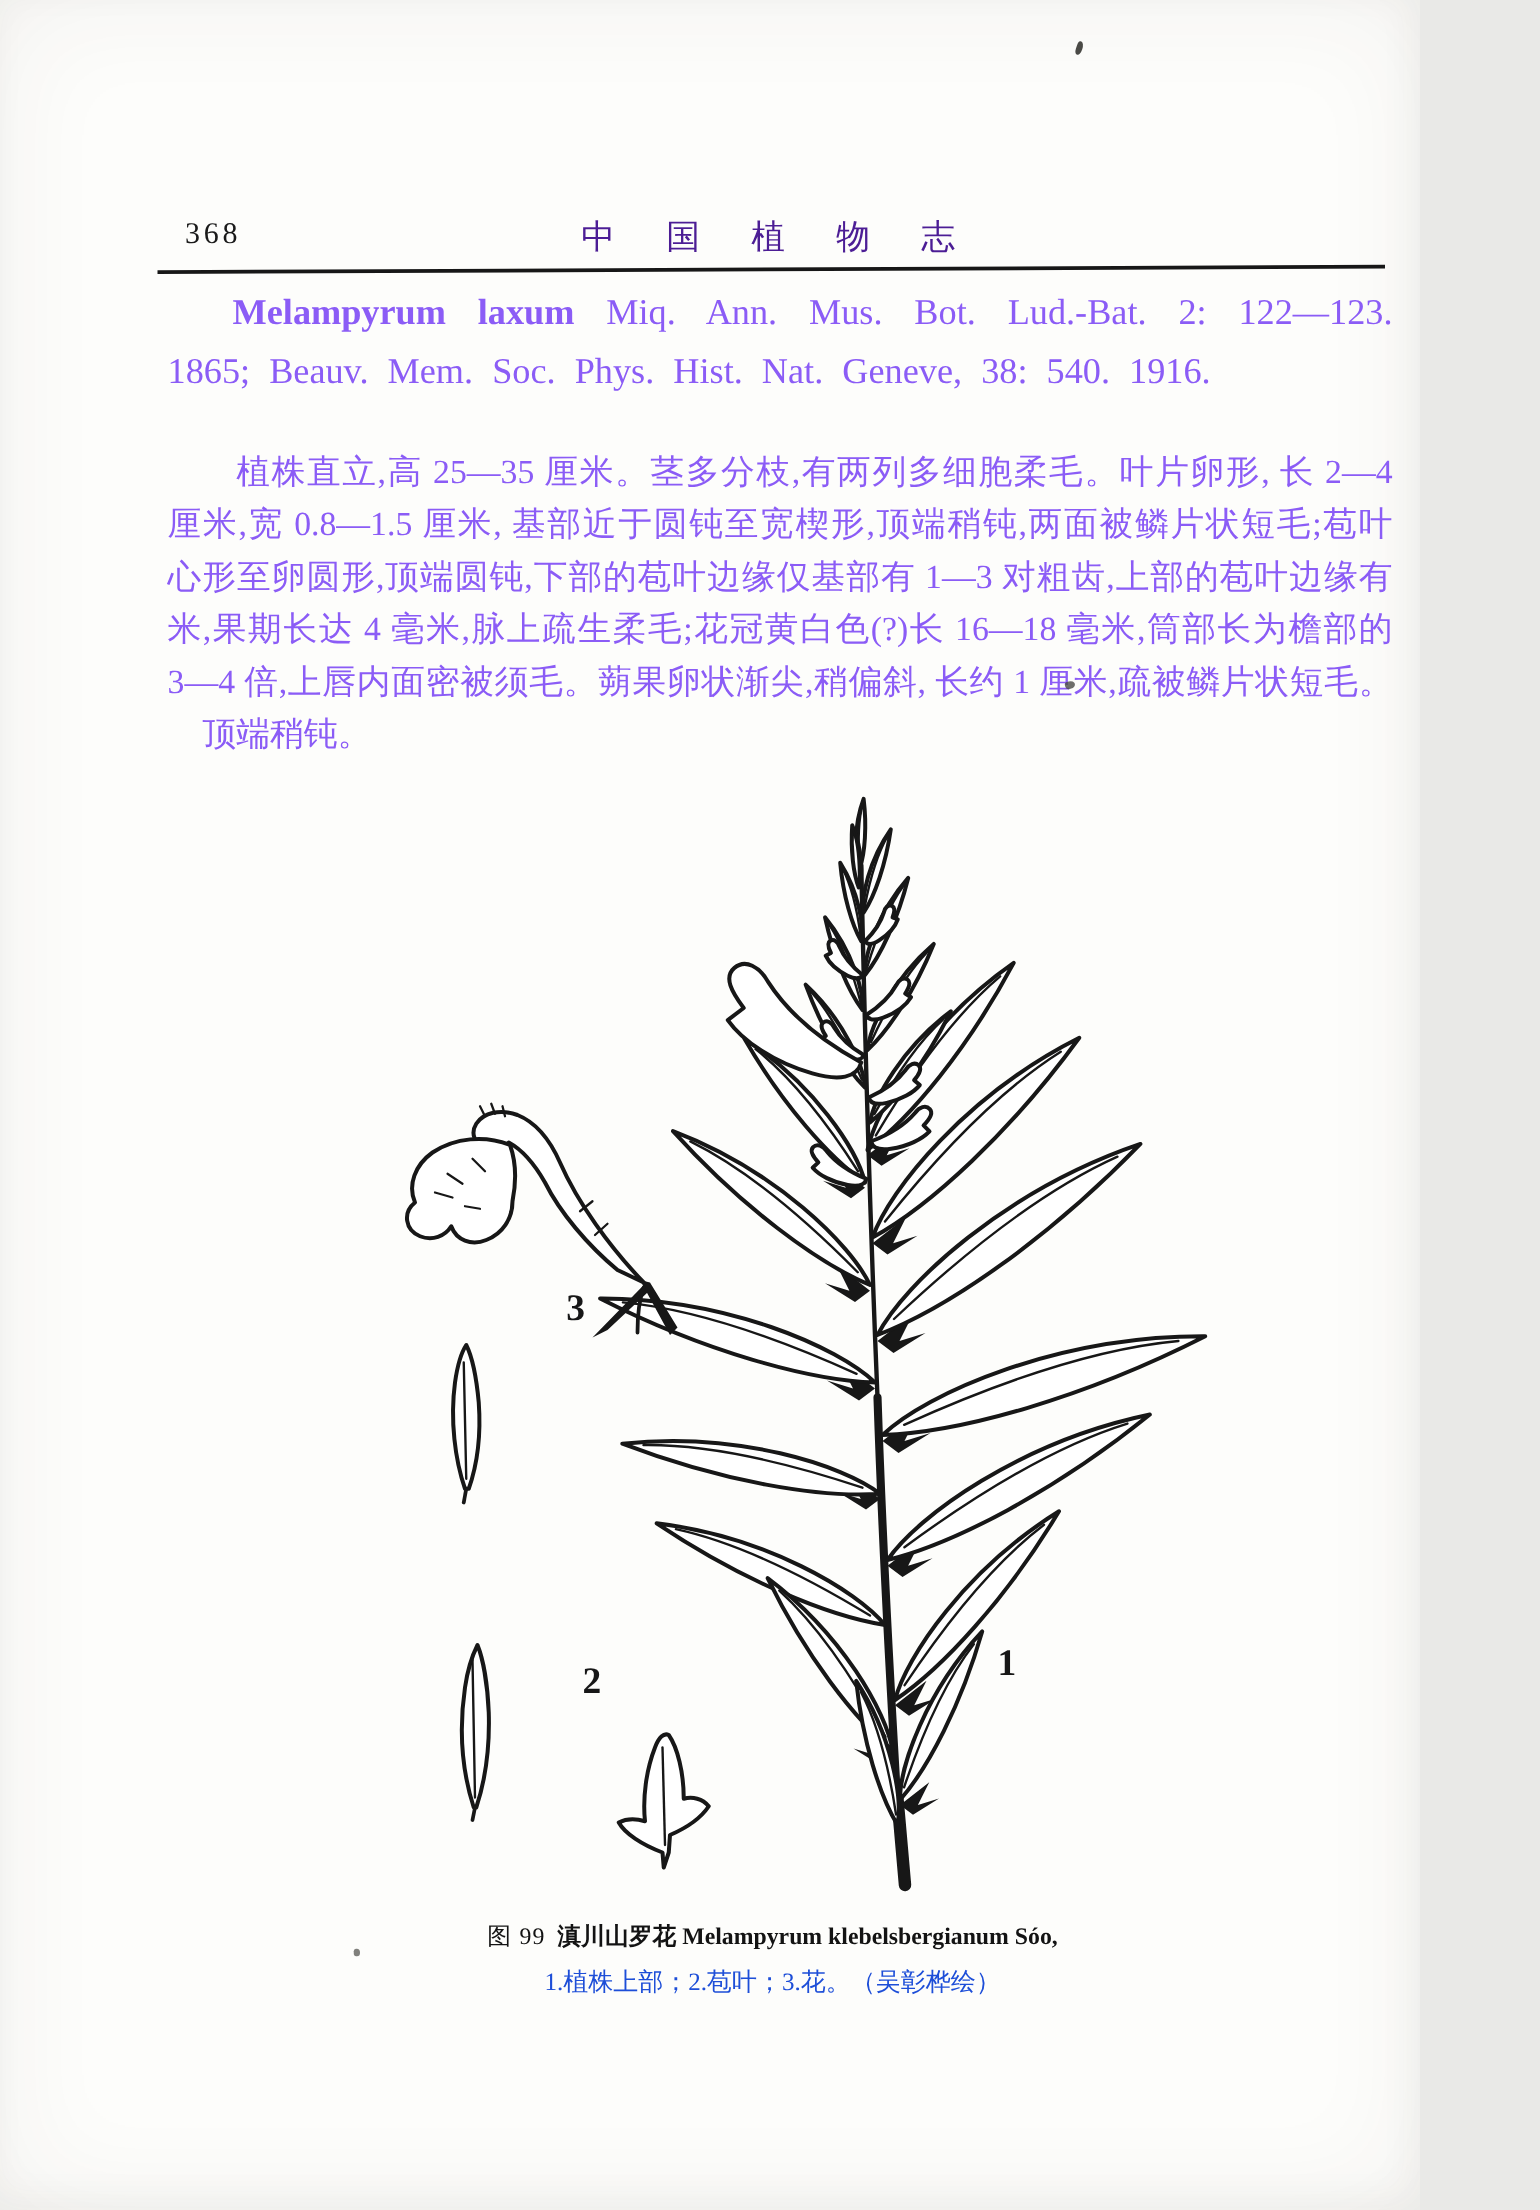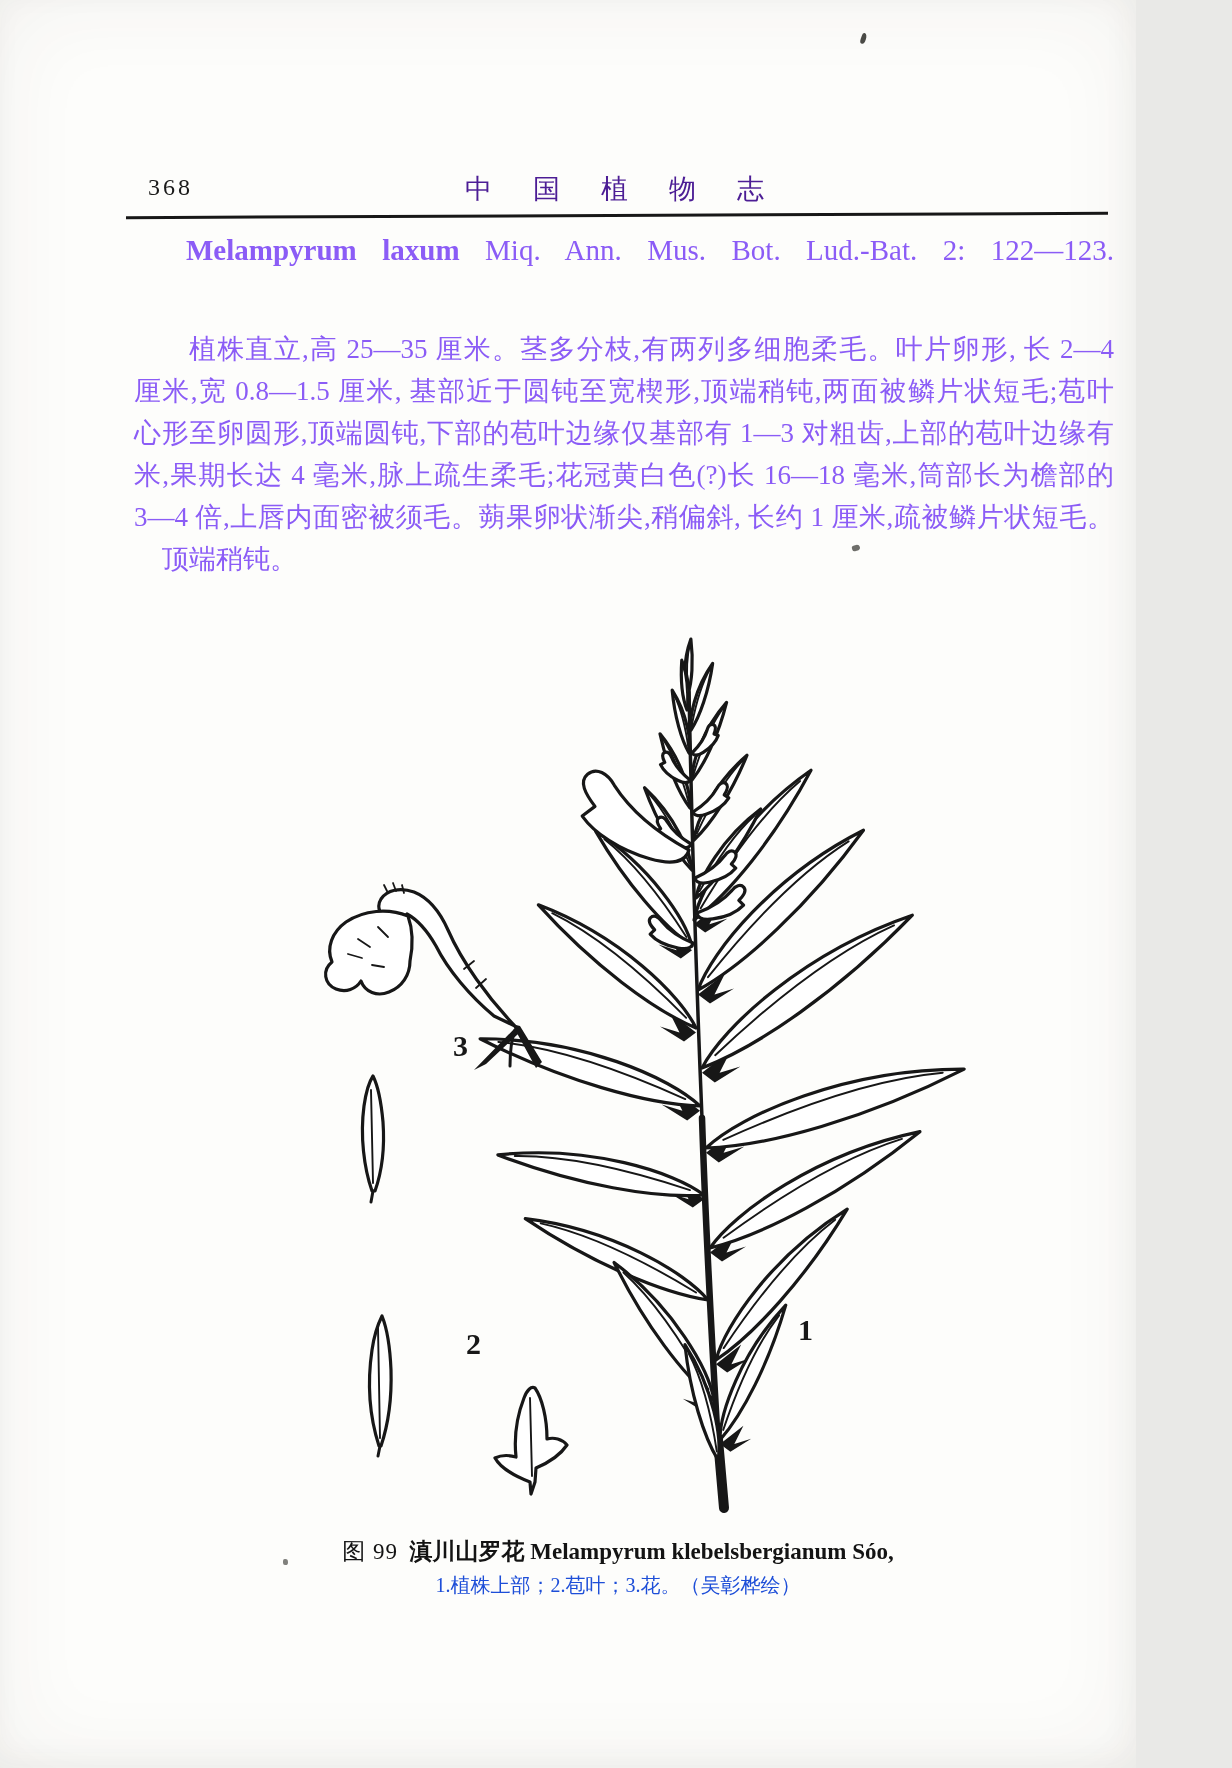--- a/index.html
+++ b/index.html
@@ -13,50 +13,51 @@
   .rule{position:absolute;left:126px;top:214px;width:982px;height:3px;background:#171717;
         transform:rotate(-0.25deg);}
   .col{position:absolute;left:134px;width:980px;color:#8b5cf6;}
   .jline{width:980px;text-align:justify;text-align-last:justify;white-space:normal;}
   .heading1{top:234px;height:47px;font-size:29px;text-indent:52px;word-spacing:7px;}
   .heading2{top:281px;height:47px;font-size:29px;word-spacing:8px;text-align:left;text-align-last:left;}
   .bold{font-weight:bold;}
   .para{top:328px;}
   .cline{width:980px;height:42px;line-height:42px;font-size:27px;
          text-align:justify;text-align-last:justify;}
-  .cline.first{text-indent:55px;}
+  .cline.first{text-indent:55px;margin-top:28px;}
   .cline.last{text-align:left;text-align-last:left;text-indent:28px;}
   .fig{position:absolute;left:126px;top:598px;width:980px;height:932px;}
   .fig svg{display:block;width:980px;height:932px;}
   .ol{fill:#ffffff;stroke:#171717;stroke-width:3.2;vector-effect:non-scaling-stroke;stroke-linejoin:round;}
   .mid{fill:none;stroke:#171717;stroke-width:1.9;vector-effect:non-scaling-stroke;stroke-linecap:round;}
   .fl{fill:#171717;stroke:none;}
   .ln{fill:none;stroke:#171717;stroke-width:3;stroke-linecap:round;vector-effect:non-scaling-stroke;}
   .lnthin{fill:none;stroke:#171717;stroke-width:1.8;stroke-linecap:round;vector-effect:non-scaling-stroke;}
   .st{fill:none;stroke:#171717;stroke-linecap:round;}
   .figlabel{font-family:"Liberation Serif","DejaVu Serif",serif;font-weight:bold;font-size:30px;fill:#171717;}
-  .caption1{position:absolute;left:128px;top:1536px;width:980px;text-align:center;font-size:23px;color:#131313;}
+  .caption1{position:absolute;left:128px;top:1536px;width:980px;text-align:center;font-size:19px;color:#131313;}
   .caption1 .pref{font-weight:normal;letter-spacing:1px;}
   .caption2{position:absolute;left:128px;top:1572px;width:980px;text-align:center;font-size:20px;color:#1d4ed8;}
   .speck{position:absolute;background:#4a4a46;border-radius:40% 60% 55% 45%;}
   .sp1{left:861px;top:33px;width:5px;height:11px;transform:rotate(18deg);}
   .sp2{left:852px;top:545px;width:8px;height:6px;opacity:.8;transform:rotate(-15deg);}
   .sp3{left:283px;top:1559px;width:5px;height:6px;opacity:.7;}
 </style>
 </head>
 <body>
 
 <div class="page">
 
   <div class="pagenum">368</div>
   <div class="header-title">中　国　植　物　志</div>
   <div class="rule"></div>
 
   <div class="col jline heading1" style="position:absolute;"><span class="bold">Melampyrum laxum</span> <span>Miq. Ann. Mus. Bot. Lud.-Bat. 2: 122—123.</span></div>
 
+  <div class="col heading2" style="position:absolute;font-size:29px;"><span>1865; Beauv. Mem. Soc. Phys. Hist. Nat. Geneve, 38: 540. 1916.</span></div>
 
   <div class="col para" style="position:absolute;">
     <div class="cline first">植株直立,高 25—35 厘米。茎多分枝,有两列多细胞柔毛。叶片卵形, 长 2—4</div>
     <div class="cline">厘米,宽 0.8—1.5 厘米, 基部近于圆钝至宽楔形,顶端稍钝,两面被鳞片状短毛;苞叶</div>
     <div class="cline">心形至卵圆形,顶端圆钝,下部的苞叶边缘仅基部有 1—3 对粗齿,上部的苞叶边缘有</div>
     <div class="cline">米,果期长达 4 毫米,脉上疏生柔毛;花冠黄白色(?)长 16—18 毫米,筒部长为檐部的</div>
     <div class="cline">3—4 倍,上唇内面密被须毛。蒴果卵状渐尖,稍偏斜, 长约 1 厘米,疏被鳞片状短毛。</div>
     <div class="cline last">顶端稍钝。</div>
   </div>
 

